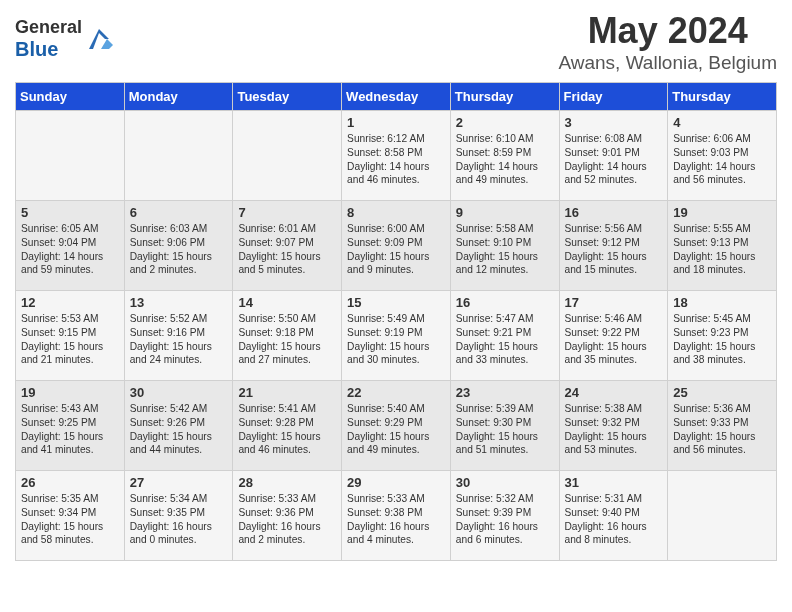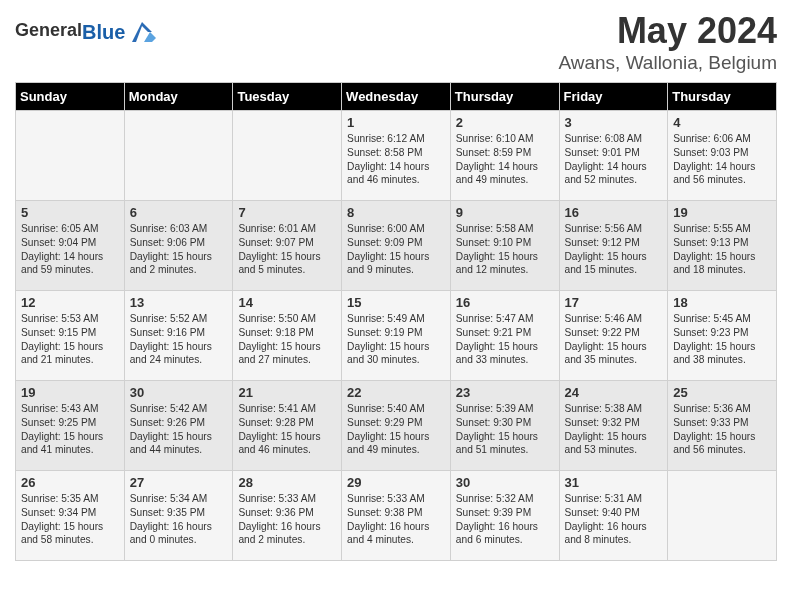--- a/index.html
+++ b/index.html
@@ -16,58 +16,58 @@
       align-items: flex-start;
       margin-bottom: 8px;
     }
     .logo {
       display: flex;
       align-items: center;
       margin-top: 8px;
     }
     .logo-text {
       display: flex;
-      flex-direction: row;
+      flex-direction: column;
       line-height: 1.1;
     }
     .logo-general {
       font-size: 18px;
       font-weight: bold;
       color: #333;
     }
     .logo-blue {
       font-size: 20px;
       font-weight: bold;
       color: #1a5fa8;
     }
     .logo-icon {
       width: 28px;
       height: 28px;
       margin-left: 3px;
     }
     .title-area {
-      text-align: right;
+      text-align: center;
       margin-left: 26px;
     }
     .month-title {
       font-size: 36px;
       font-weight: bold;
       color: #333;
     }
     .location-title {
       font-size: 19px;
       color: #555;
     }
     table {
       width: 100%;
       border-collapse: collapse;
       table-layout: fixed;
     }
     thead th {
-      background-color: #000000;
+      background-color: #1d4ed8;
       color: #fff;
       font-size: 13px;
       font-weight: bold;
       padding: 6px 4px;
       text-align: left;
       border: 1px solid #ccc;
     }
     tbody td {
       vertical-align: top;
       border: 1px solid #d0d0d0;

